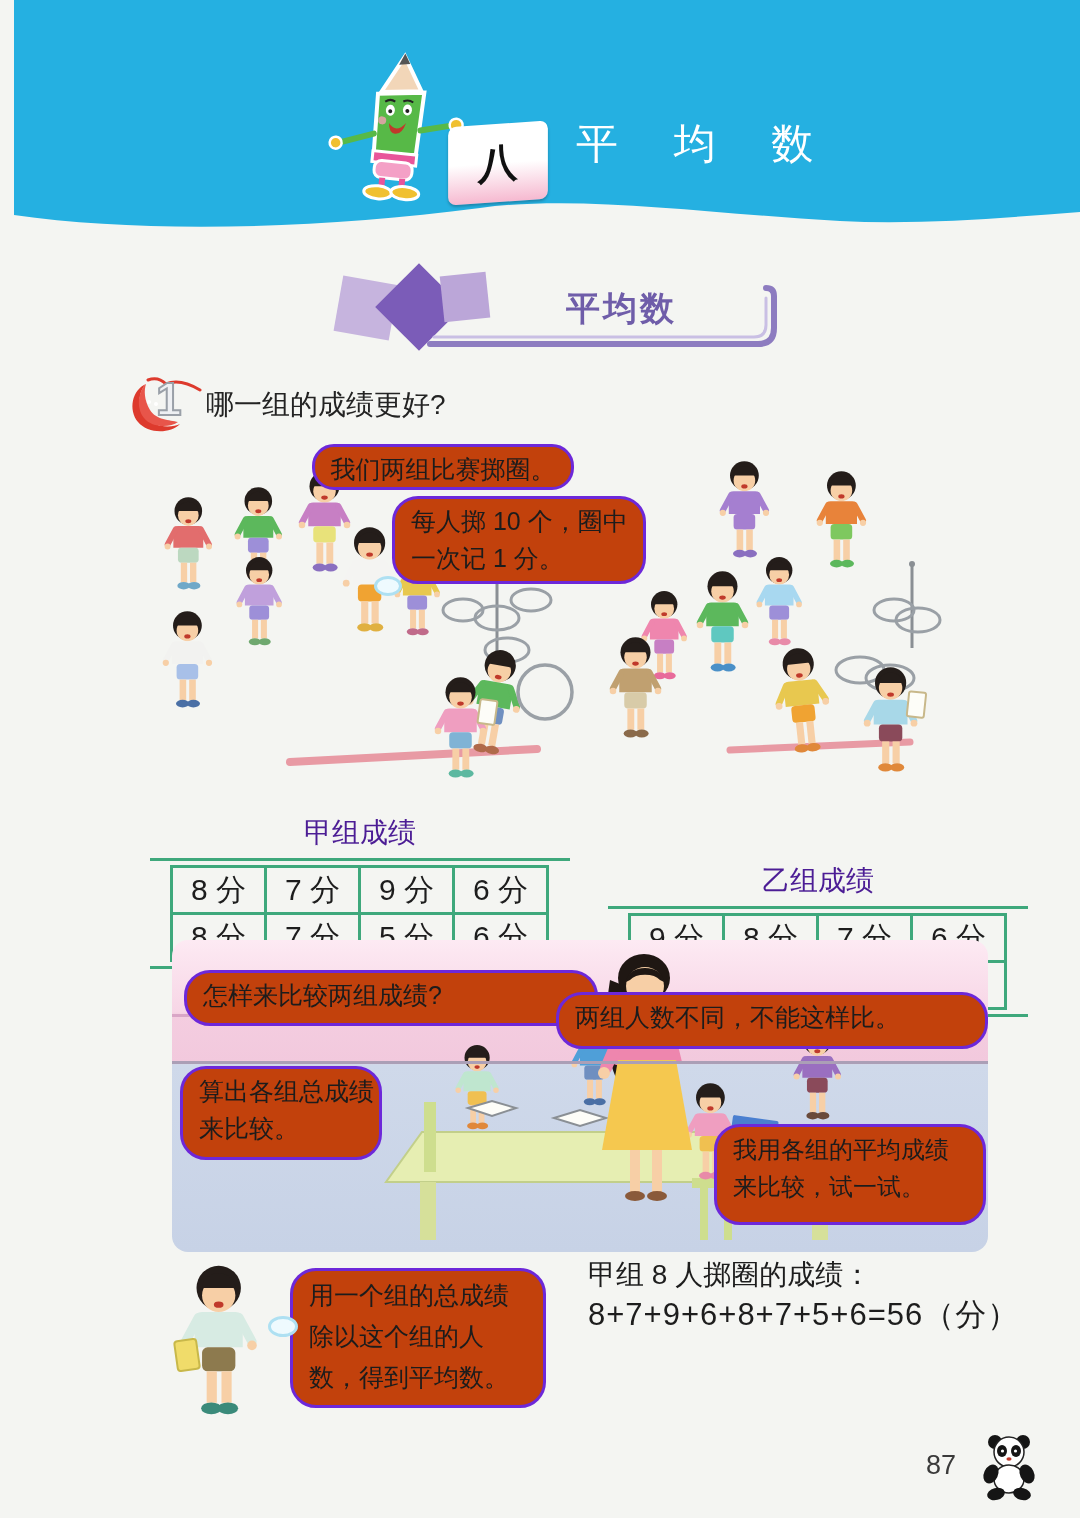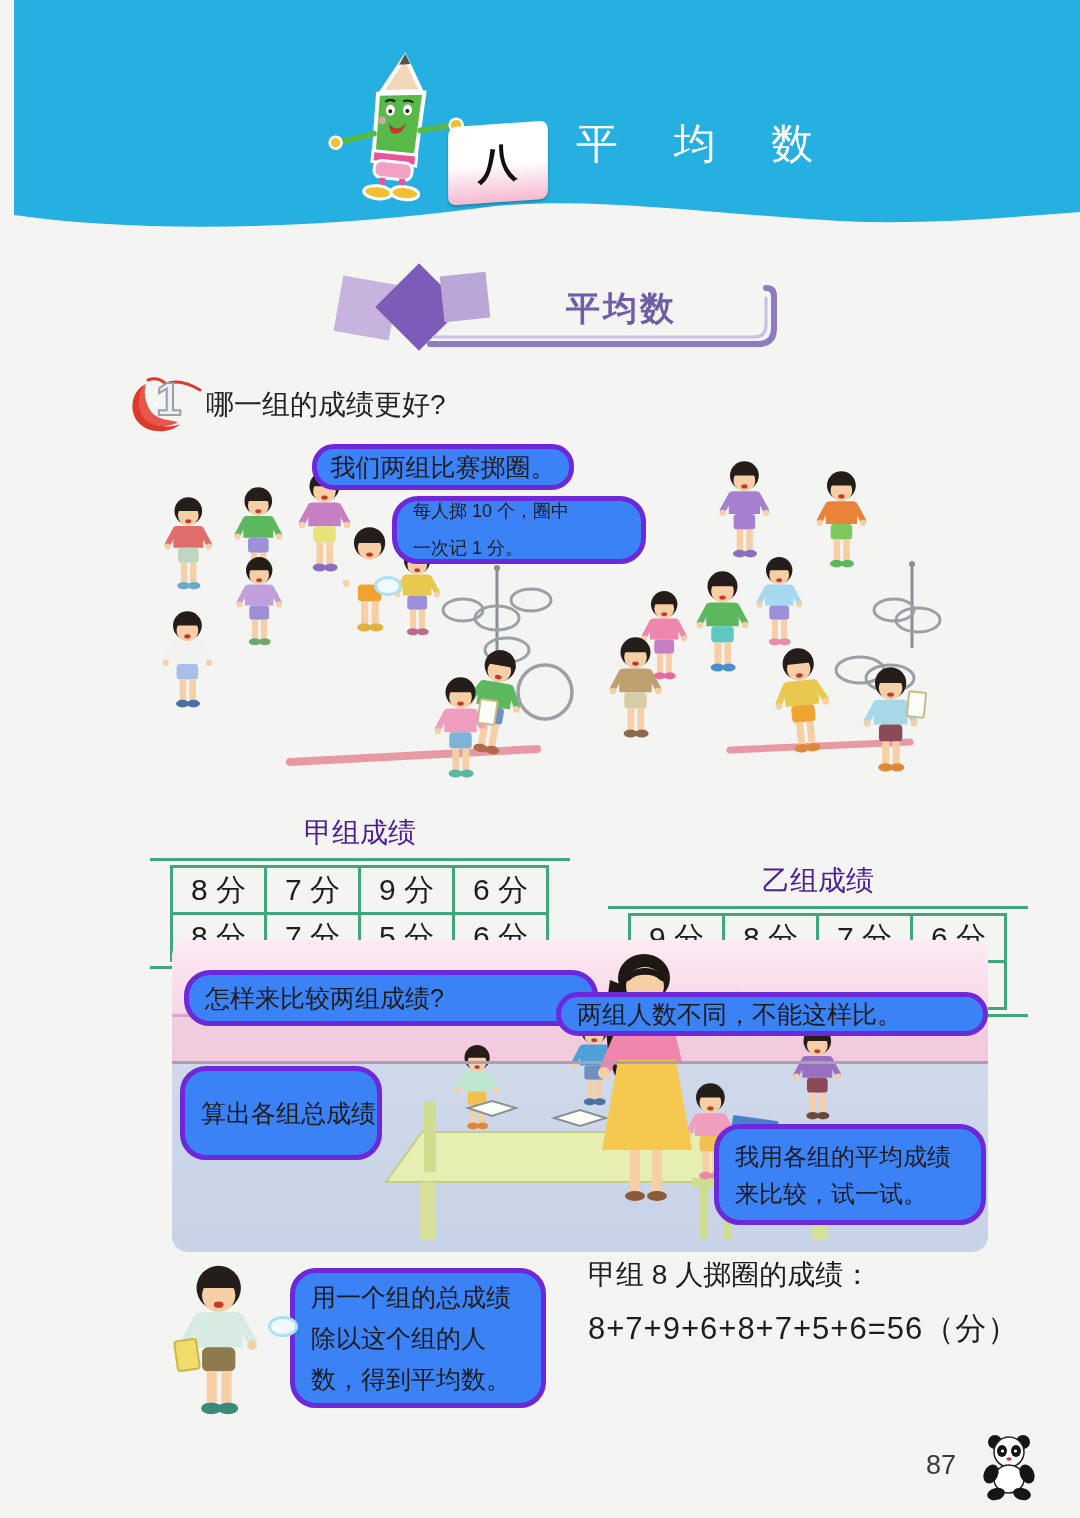--- a/index.html
+++ b/index.html
@@ -39,31 +39,31 @@
 
   
   .example-num {
     position:absolute; left:156px; top:372px; font-size:46px; font-weight:700;
     color:#eef0f3; -webkit-text-stroke:2px #9aa0a8;
   }
   .example-q { position:absolute; left:206px; top:386px; font-size:28px; color:#232323; }
 
   
   .bubble {
-    position:absolute; background:#3b82f6; border:5px solid #6d28d9;
+    position:absolute; background:#c2410c; border:3px solid #6d28d9;
     border-radius:26px; color:#1c1c1c; box-sizing:border-box;
-    display:flex; flex-direction:column; justify-content:center;
+    display:flex; flex-direction:column; 
     padding:4px 16px; line-height:37px;
   }
   .bubble div { white-space:nowrap; }
   .b-intro   { left:312px; top:444px; width:262px; height:46px; font-size:25px; border-radius:22px; align-items:center;}
-  .b-rules   { left:392px; top:496px; width:254px; height:68px; font-size:18px; }
+  .b-rules   { left:392px; top:496px; width:254px; height:88px; font-size:25px; }
   .b-teacher { left:184px; top:970px; width:414px; height:56px; font-size:25px; }
   .b-girl    { left:180px; top:1066px; width:202px; height:94px; font-size:25px; }
-  .b-blue    { left:556px; top:992px; width:432px; height:44px; font-size:25px; }
+  .b-blue    { left:556px; top:992px; width:432px; height:57px; font-size:25px; }
   .b-purple  { left:714px; top:1124px; width:272px; height:101px; font-size:24px; }
   .b-sol     { left:290px; top:1268px; width:256px; height:140px; font-size:25px; line-height:41px; }
   .bubble-tail {
     position:absolute; background:#eefafe; border:3px solid #aee0f2; border-radius:50%;
   }
 
   
   .table-block { position:absolute; width:420px; }
   .tb-a { left:150px; top:814px; }
   .tb-b { left:608px; top:814px;margin-top:48px; }
@@ -79,21 +79,21 @@
   .classroom {
     position:absolute; left:172px; top:940px; width:816px; height:312px;
     border-radius:16px; overflow:hidden;
     background:linear-gradient(180deg,#fdeaf3 0%, #f7d6e6 23%, #f4cde0 24%, #f2c9dd 39%, #cfd9ea 40%, #c7d2e6 100%);
   }
   .stripe1 { position:absolute; left:0; top:74px; width:100%; height:3px; background:#d9a6c6; }
   .stripe2 { position:absolute; left:0; top:121px; width:100%; height:3px; background:#ab9fb6; }
 
   
   .sol-text { position:absolute; left:588px; top:1256px; }
-  .sol-head { font-size:28px; color:#1d1d1d; margin-bottom:14px; }
+  .sol-head { font-size:28px; color:#1d1d1d; }
   .sol-eq   { font-size:31px; color:#1d1d1d; margin-bottom:12px; letter-spacing:1px; }
 
   .page-number { position:absolute; left:926px; top:1450px; font-size:27px; color:#3a3a3a; }
 </style>
 </head>
 <body>
 
 <div class="page">
 
   <svg width="0" height="0" style="position:absolute">
@@ -310,20 +310,21 @@
       <ellipse cx="463" cy="256" rx="10" ry="5" fill="#8a5a3a"></ellipse>
       <ellipse cx="485" cy="256" rx="10" ry="5" fill="#8a5a3a"></ellipse>
     </svg>
   </div>
 
   <div class="bubble b-teacher">
     <div>怎样来比较两组成绩?</div>
   </div>
   <div class="bubble b-girl">
     <div>算出各组总成绩</div>
+    <div>来比较。</div>
   </div>
   <div class="bubble b-blue">
     <div>两组人数不同，不能这样比。</div>
   </div>
   <div class="bubble b-purple">
     <div>我用各组的平均成绩</div>
     <div>来比较，试一试。</div>
   </div>
 
   <svg class="abs" style="left:158px; top:1258px;" width="150" height="175" viewBox="0 0 150 175">

